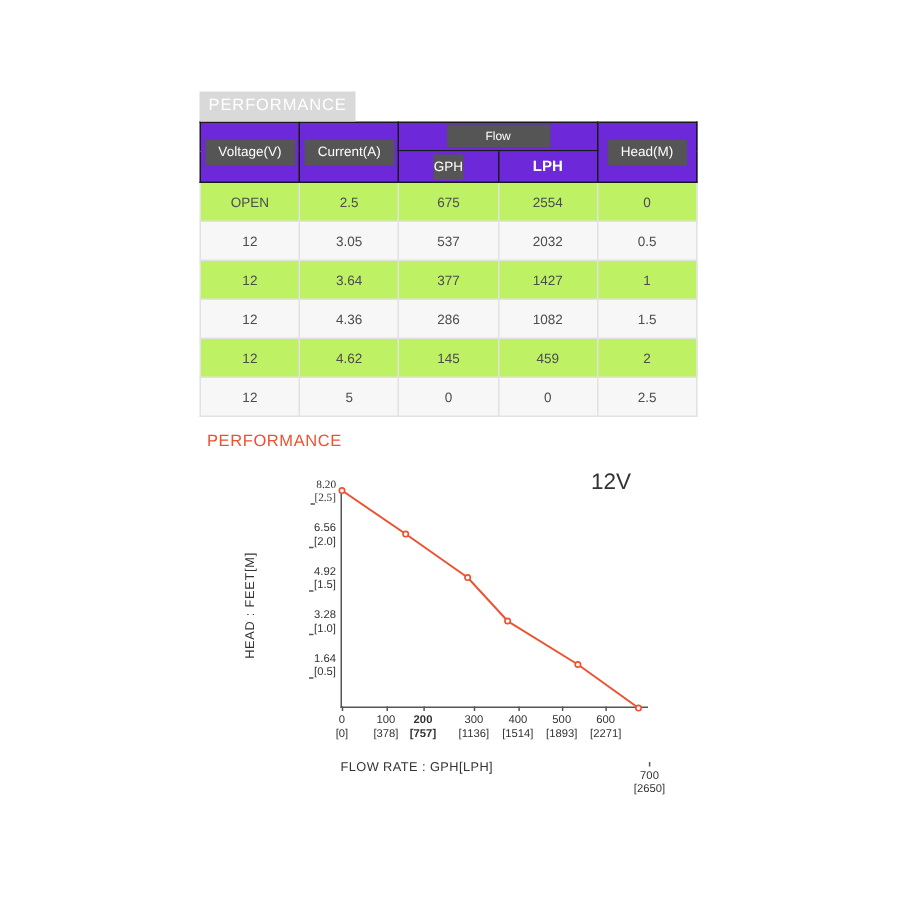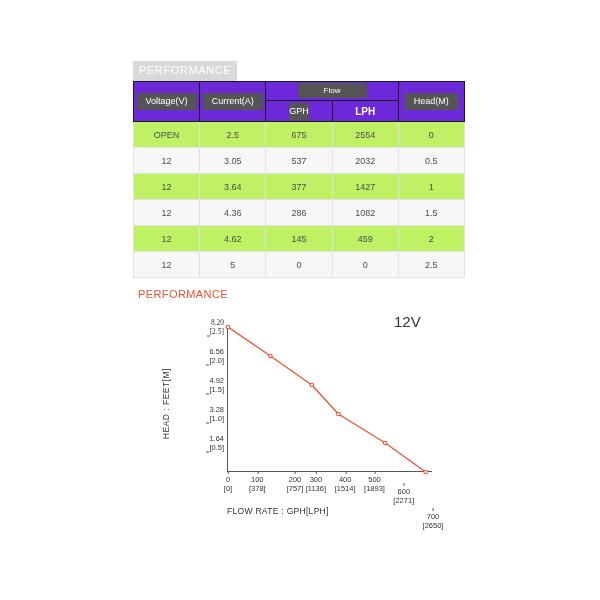--- a/index.html
+++ b/index.html
@@ -308,41 +308,41 @@
     <div class="xtick" style="left:0px;">
       <span class="xtick-mark" style="left:50%;"></span>
       <span>0</span>
       <span class="l">[0]</span>
     </div>
     <div class="xtick" style="left:29.3px;">
       <span class="xtick-mark" style="left:50%;"></span>
       <span>100</span>
       <span class="l">[378]</span>
     </div>
-    <div class="xtick" style="left:67px;">
+    <div class="xtick" style="left:54px;font-weight:bold;">
       <span class="xtick-mark" style="left:50%;"></span>
       <span>200</span>
       <span class="l">[757]</span>
     </div>
     <div class="xtick" style="left:87.9px;">
       <span class="xtick-mark" style="left:50%;"></span>
       <span>300</span>
       <span class="l">[1136]</span>
     </div>
     <div class="xtick" style="left:117.2px;">
       <span class="xtick-mark" style="left:50%;"></span>
       <span>400</span>
       <span class="l">[1514]</span>
     </div>
     <div class="xtick" style="left:146.5px;">
       <span class="xtick-mark" style="left:50%;"></span>
       <span>500</span>
       <span class="l">[1893]</span>
     </div>
-    <div class="xtick" style="left:175.8px;margin-top:12px;">
+    <div class="xtick" style="left:175.8px;">
       <span class="xtick-mark" style="left:50%;"></span>
       <span>600</span>
       <span class="l">[2271]</span>
     </div>
     <div class="xtick" style="left:205px;margin-top:37px;">
       <span class="xtick-mark" style="left:50%;"></span>
       <span>700</span>
       <span class="l">[2650]</span>
     </div>
 

